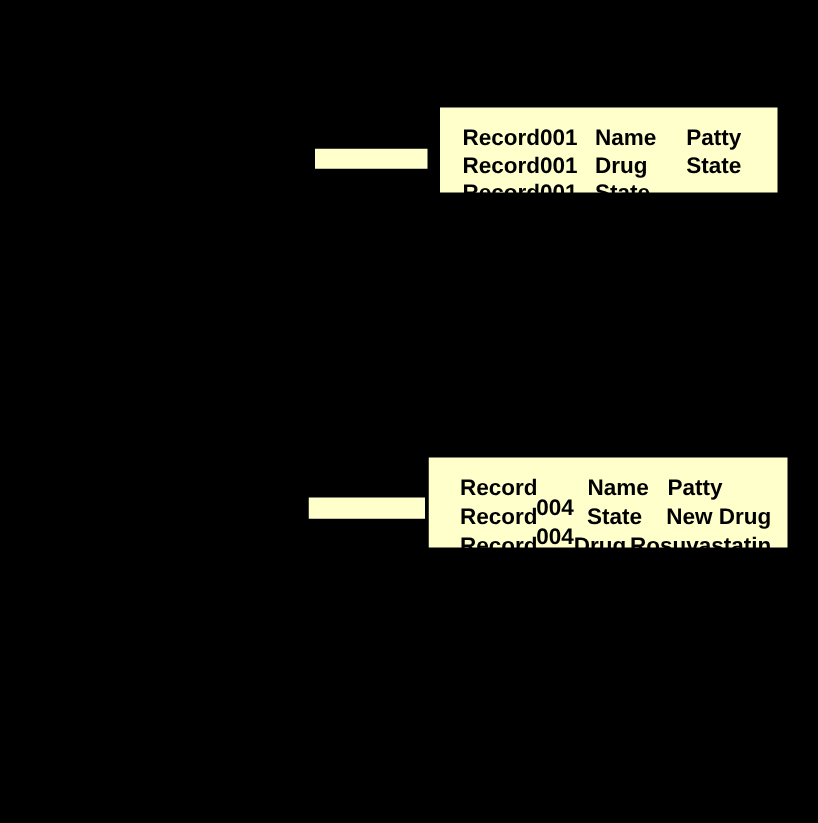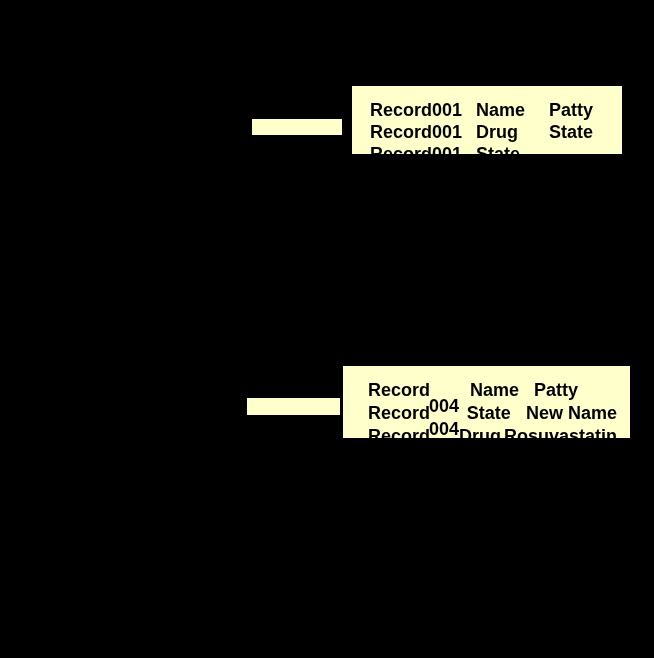--- a/index.html
+++ b/index.html
@@ -124,21 +124,21 @@
       <span class="col-label">Record</span>
       <span class="col-id">004</span>
       <span class="col-field">Name</span>
       <span class="col-value">Patty</span>
     </div>
 
     <div class="record-row">
       <span class="col-label">Record</span>
       <span class="col-id">004</span>
       <span class="col-field">State</span>
-      <span class="col-value">New Name</span>
+      <span class="col-value">New Drug</span>
     </div>
 
     <div class="record-row">
       <span class="col-label">Record</span>
       <span class="col-id">004</span>
       <span class="col-field">Drug</span>
       <span class="col-value">Rosuvastatin</span>
     </div>
   </div>
 

